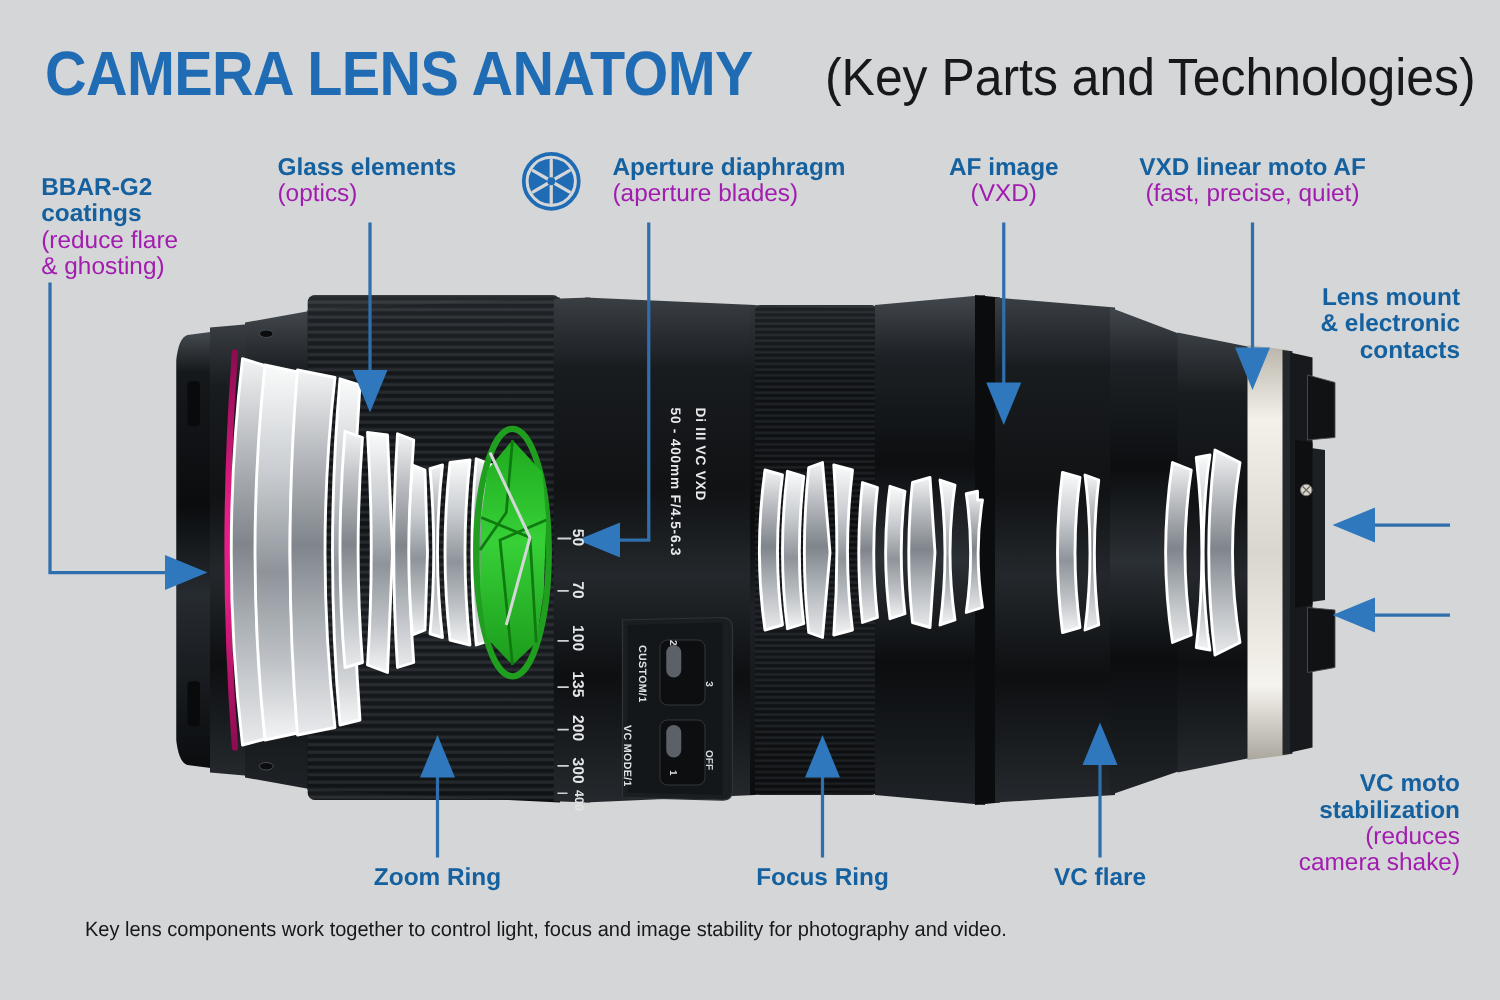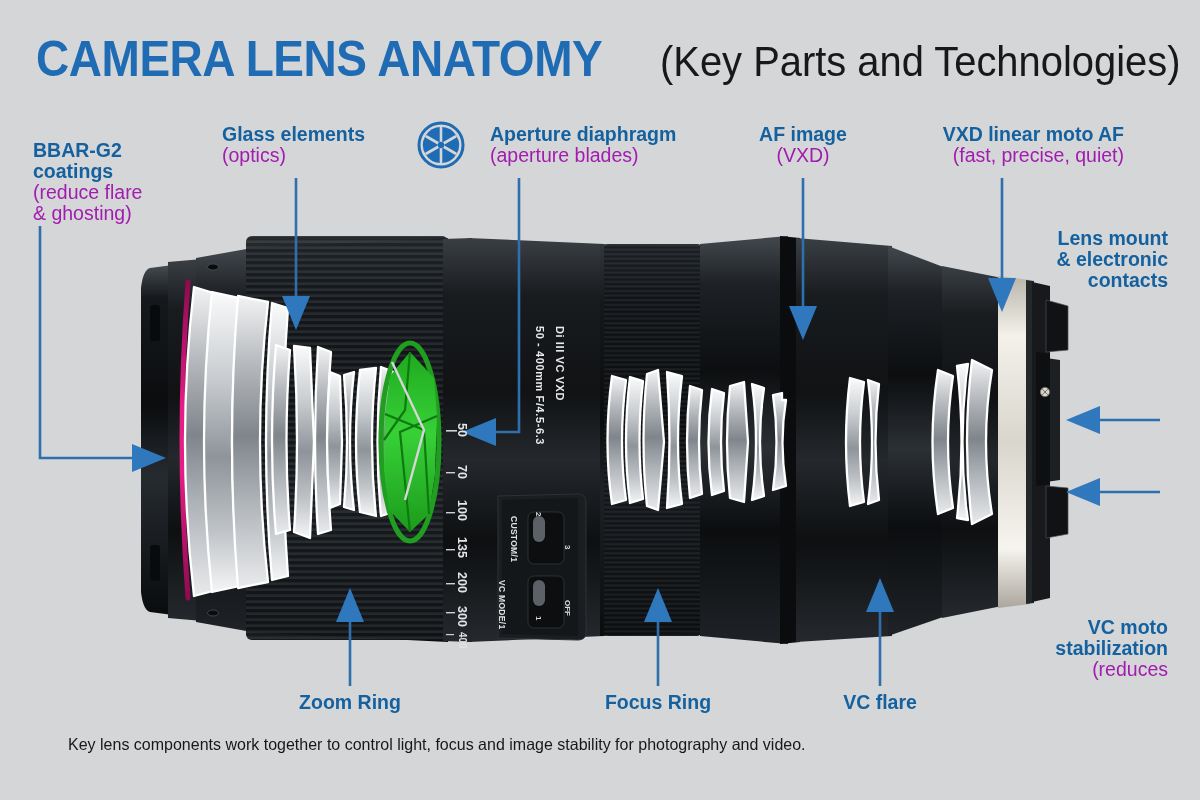--- a/index.html
+++ b/index.html
@@ -379,35 +379,36 @@
   <div class="label sz1" style="left:490px;top:124px;">
     <span class="b">Aperture diaphragm</span>
     <span class="n">(aperture blades)</span>
   </div>
 
   <div class="label sz1 center" style="left:745px;top:124px;width:116px;">
     <span class="b">AF image</span>
     <span class="n">(VXD)</span>
   </div>
 
-  <div class="label sz1 center" style="left:880px;top:124px;width:244px;text-align:right;">
+  <div class="label sz1 center" style="left:880px;top:124px;width:244px;">
     <span class="b">VXD linear moto AF</span>
     <span class="n">(fast, precise, quiet)</span>
   </div>
 
   <div class="label sz1 right" style="left:934px;top:228px;width:234px;">
     <span class="b">Lens mount</span>
     <span class="b">&amp; electronic</span>
     <span class="b">contacts</span>
   </div>
 
   <div class="label sz1 right" style="left:934px;top:617px;width:234px;">
     <span class="b">VC moto</span>
     <span class="b">stabilization</span>
     <span class="n">(reduces</span>
+    <span class="n">camera shake)</span>
   </div>
 
   <div class="label sz1 center" style="left:272px;top:692px;width:156px;">
     <span class="b">Zoom Ring</span>
   </div>
 
   <div class="label sz1 center" style="left:582px;top:692px;width:152px;">
     <span class="b">Focus Ring</span>
   </div>
 

